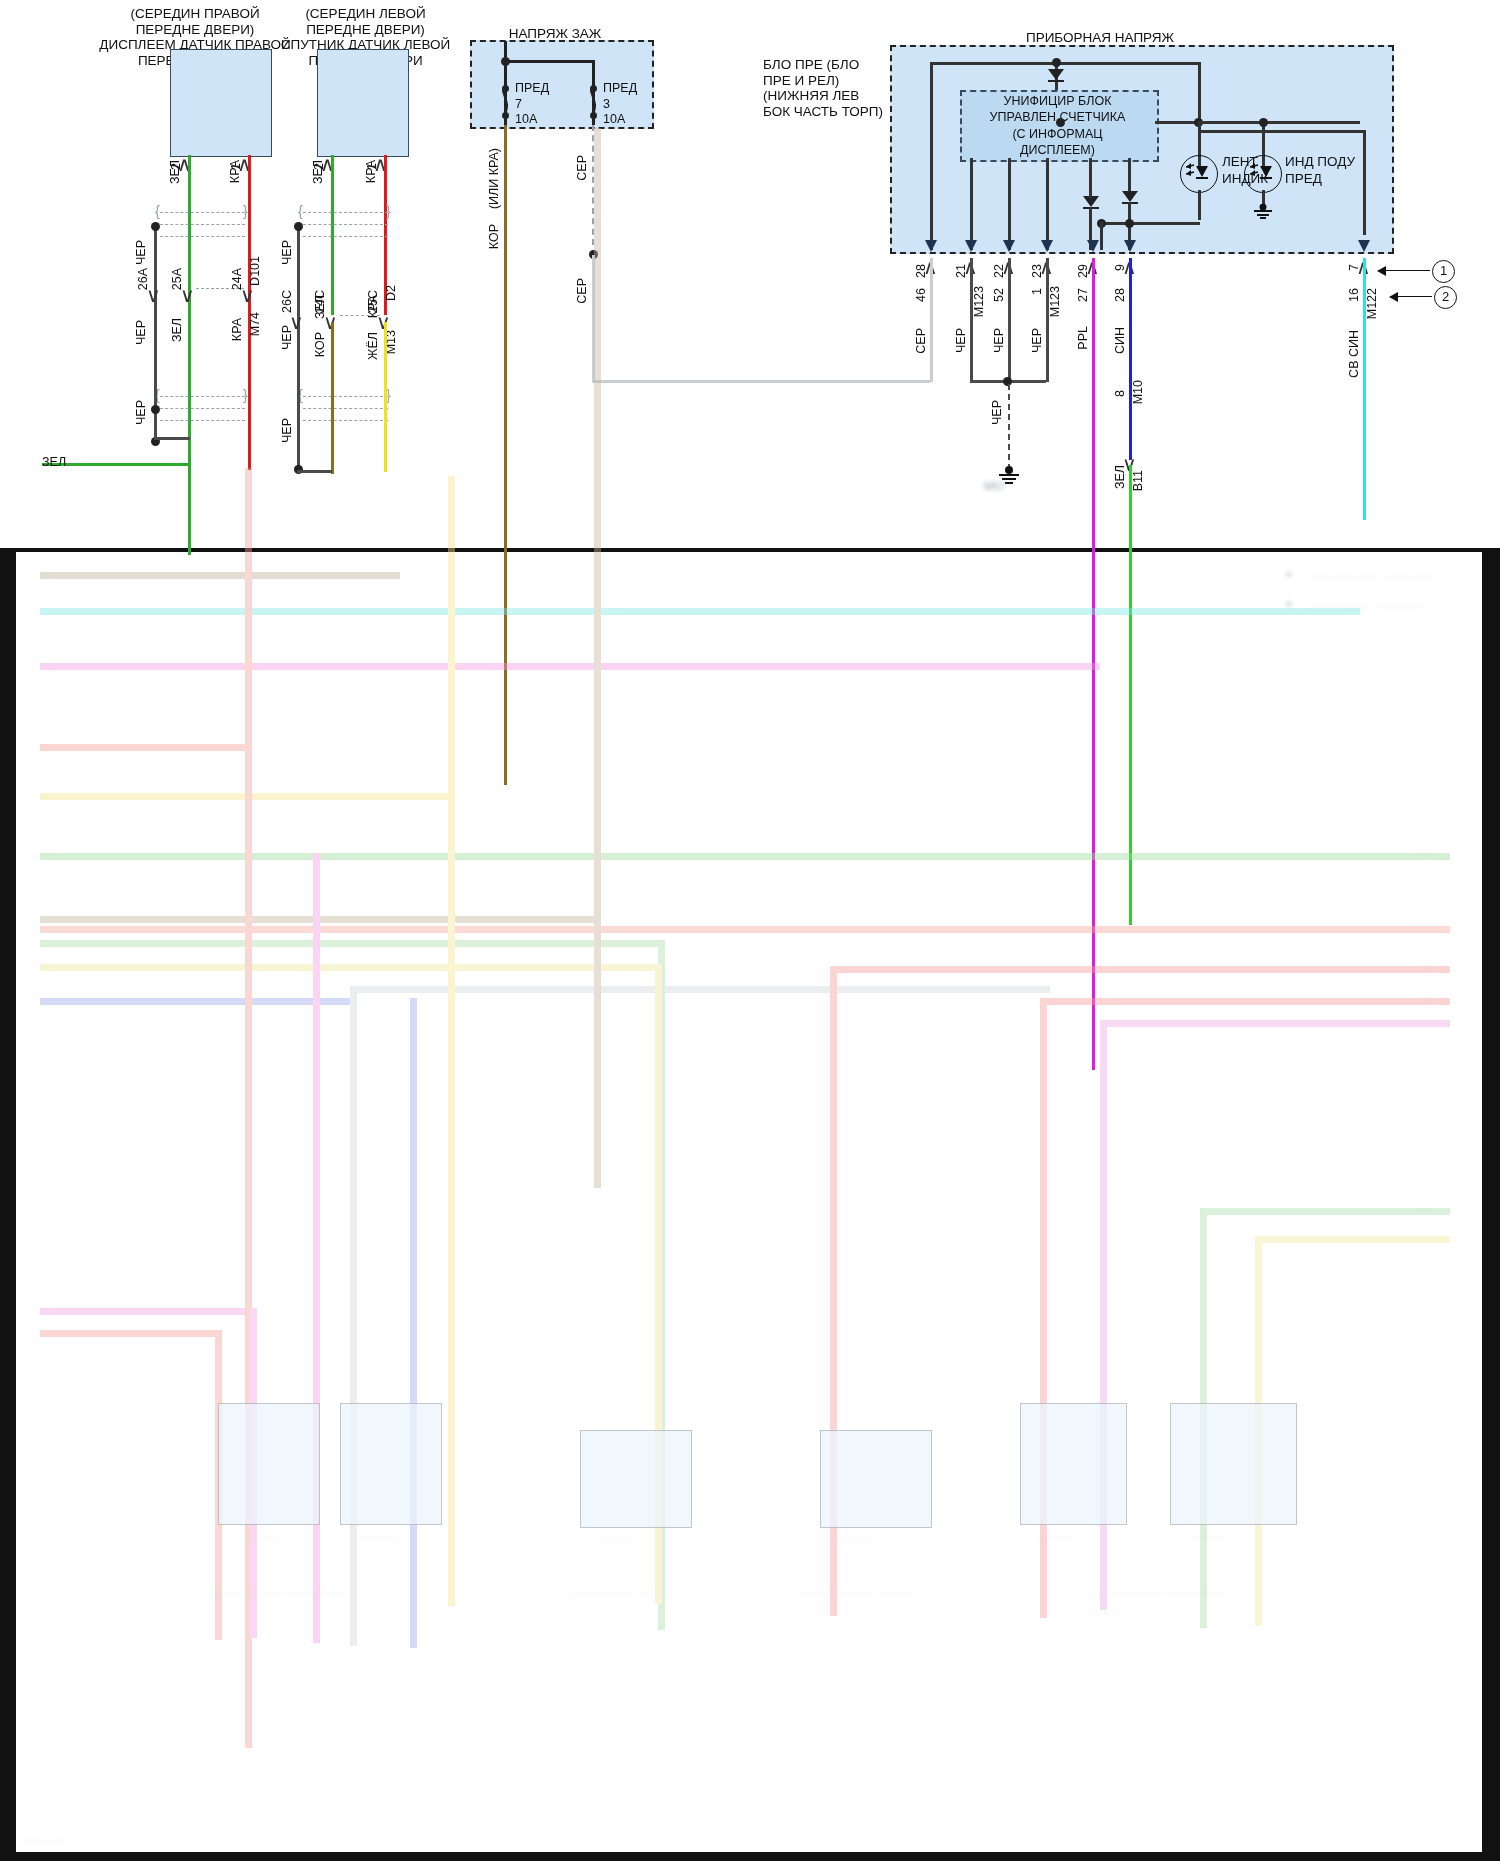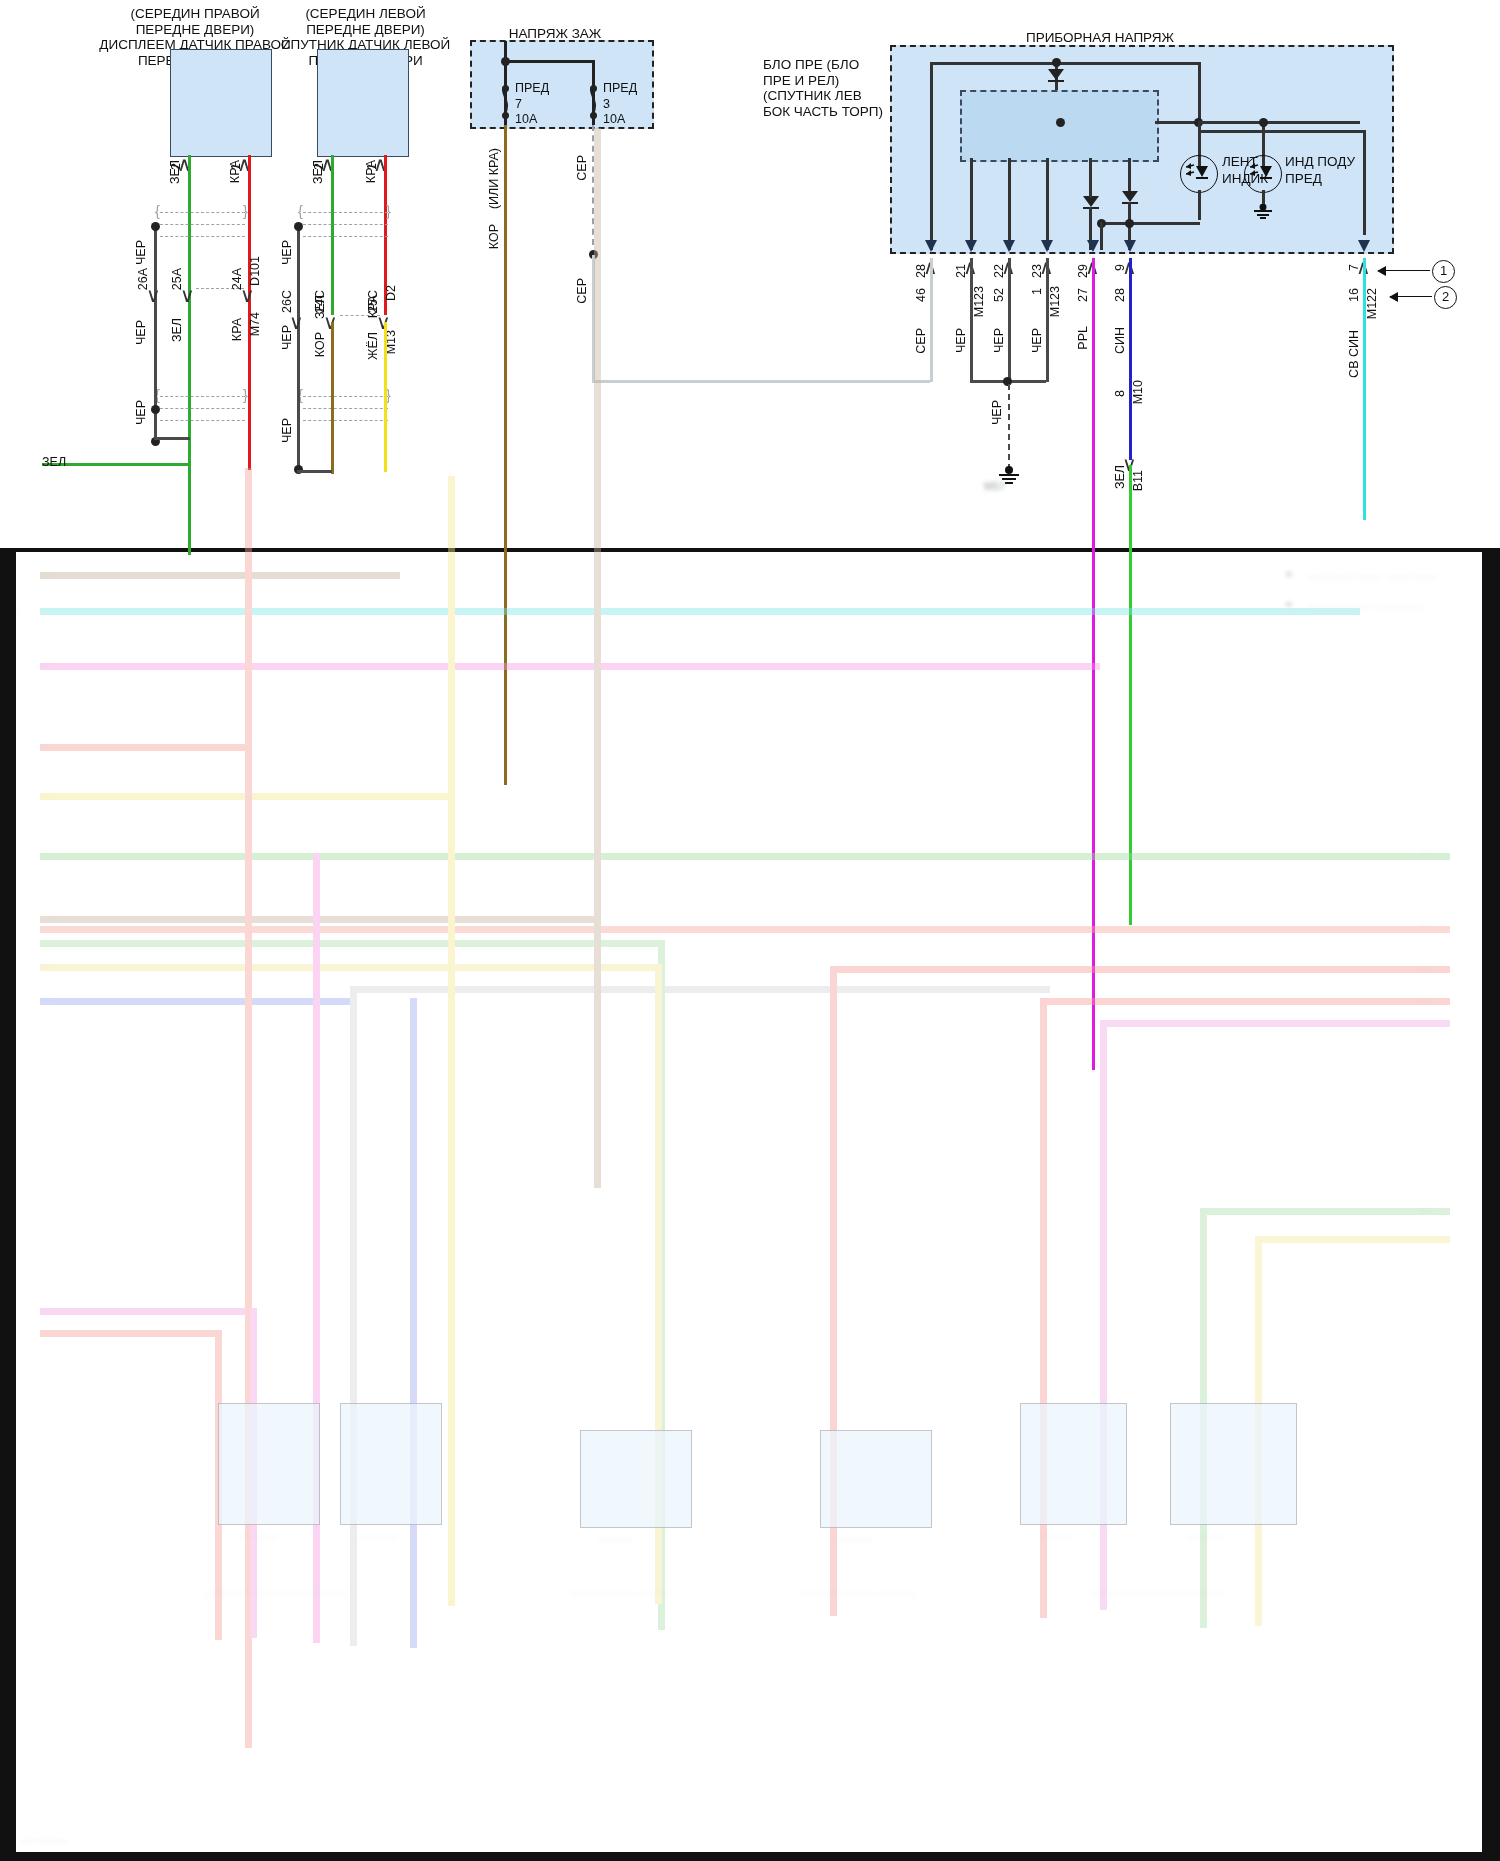--- a/index.html
+++ b/index.html
@@ -73,21 +73,21 @@
   <div class="t fs13 ctr" style="left:268px;top:6px;width:195px;">(СЕРЕДИН ЛЕВОЙ
 ПЕРЕДНЕ ДВЕРИ)
 СПУТНИК ДАТЧИК ЛЕВОЙ
 ПЕРЕДНЕ ДВЕРИ</div>
 
   <div class="t fs13 ctr" style="left:475px;top:26px;width:160px;">НАПРЯЖ ЗАЖ
 ВКЛ ИЛИ СТАРТ</div>
 
   <div class="t fs13" style="left:763px;top:57px;width:175px;">БЛО ПРЕ (БЛО
 ПРЕ И РЕЛ)
-(СПУТНИК ЛЕВ
+(НИЖНЯЯ ЛЕВ
 БОК ЧАСТЬ ТОРП)</div>
 
   <div class="t fs13 ctr" style="left:960px;top:30px;width:280px;">ПРИБОРНАЯ НАПРЯЖ</div>
 
   <div class="modbox" style="left:170px;top:49px;width:100px;height:106px;"></div>
 
   <div class="conn" style="left:177px;top:152px;">∧</div>
   <div class="conn" style="left:237px;top:152px;">∧</div>
   <div class="t fs12 vert" style="left:169px;top:163px;">2</div>
   <div class="t fs12 vert" style="left:229px;top:163px;">1</div>
@@ -220,20 +220,24 @@
   <div class="dashv" style="left:592px;top:125px;height:120px;border-color:#9aa0a6;"></div>
   <div class="t fs12 vert" style="left:575px;top:155px;">СЕР</div>
   <div class="dot" style="left:589px;top:250px;"></div>
   <div class="t fs12 vert" style="left:575px;top:278px;">СЕР</div>
   <div class="w wv" style="left:592px;top:255px;height:125px;background:#c9ced3;"></div>
   <div class="w wh" style="left:592px;top:380px;width:338px;background:#c9ced3;"></div>
 
   <div class="dashbox" style="left:890px;top:45px;width:500px;height:205px;"></div>
 
   <div class="dashbox2" style="left:960px;top:90px;width:195px;height:68px;"></div>
+  <div class="t fs12 ctr" style="left:960px;top:93px;width:195px;line-height:1.3;">УНИФИЦИР БЛОК
+УПРАВЛЕН СЧЕТЧИКА
+(С ИНФОРМАЦ
+ДИСПЛЕЕМ)</div>
 
   <div class="w wh" style="left:930px;top:62px;width:270px;background:#333;"></div>
   <div class="w wv" style="left:930px;top:62px;height:188px;background:#333;"></div>
   <div class="w wv" style="left:1055px;top:62px;height:28px;background:#333;"></div>
   <div class="dot" style="left:1052px;top:58px;"></div>
   <svg style="position:absolute;left:1047px;top:68px;" width="18" height="14">
     <polygon points="1,1 17,1 9,12" fill="#222"></polygon>
     <line x1="1" y1="13" x2="17" y2="13" stroke="#222" stroke-width="2"></line>
   </svg>
   <div class="w wv" style="left:1198px;top:62px;height:68px;background:#333;"></div>

